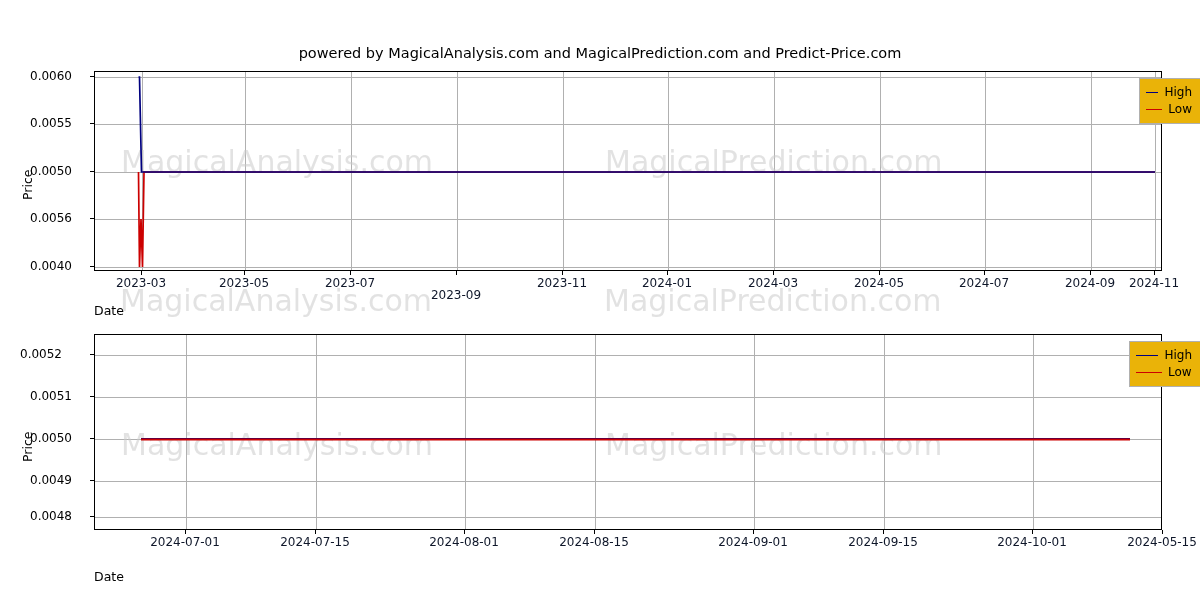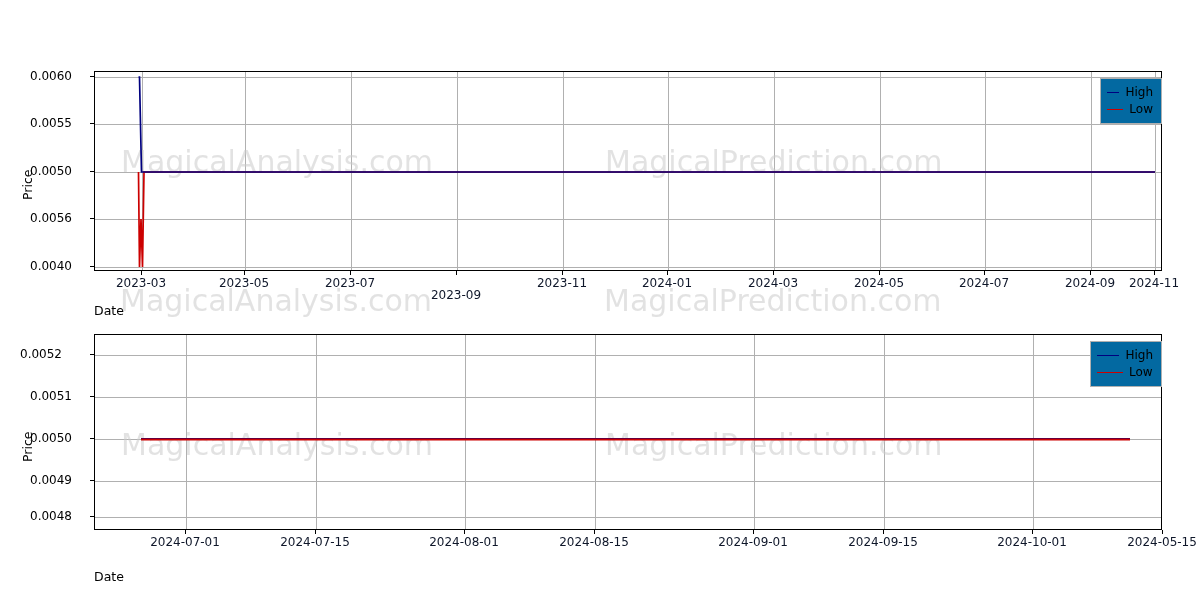--- a/index.html
+++ b/index.html
@@ -118,25 +118,26 @@
     font-size: 12.5px;
     transform: rotate(-90deg);
     transform-origin: 0 0;
     white-space: nowrap;
   }
 
   
   .legend {
     position: absolute;
     border: 1px solid #b0b0b0;
-    background: #0369a1;
+    background: #eab308;
     padding: 5px 8px 5px 6px;
     box-sizing: border-box;
     font-size: 12px;
     line-height: 17px;
+    margin-left: 39px;
   }
   .legend-row {
     display: flex;
     align-items: center;
     height: 17px;
   }
   .legend-swatch {
     width: 26px;
     height: 0;
     border-top-width: 1.6px;
@@ -147,20 +148,21 @@
   #legend-top { left: 1100px; top: 78px; width: 62px; }
   #legend-bottom { left: 1090px; top: 341px; width: 72px; }
 
   svg { display: block; }
 </style>
 </head>
 <body>
 
 <div class="figure">
 
+  <div class="subtitle">powered by MagicalAnalysis.com and MagicalPrediction.com and Predict-Price.com</div>
 
   <div class="axes" id="axes-top">
 
     <div class="gridline-v" style="left:47px"></div>
     <div class="gridline-v" style="left:150px"></div>
     <div class="gridline-v" style="left:256px"></div>
     <div class="gridline-v" style="left:362px"></div>
     <div class="gridline-v" style="left:468px"></div>
     <div class="gridline-v" style="left:573px"></div>
     <div class="gridline-v" style="left:679px"></div>

